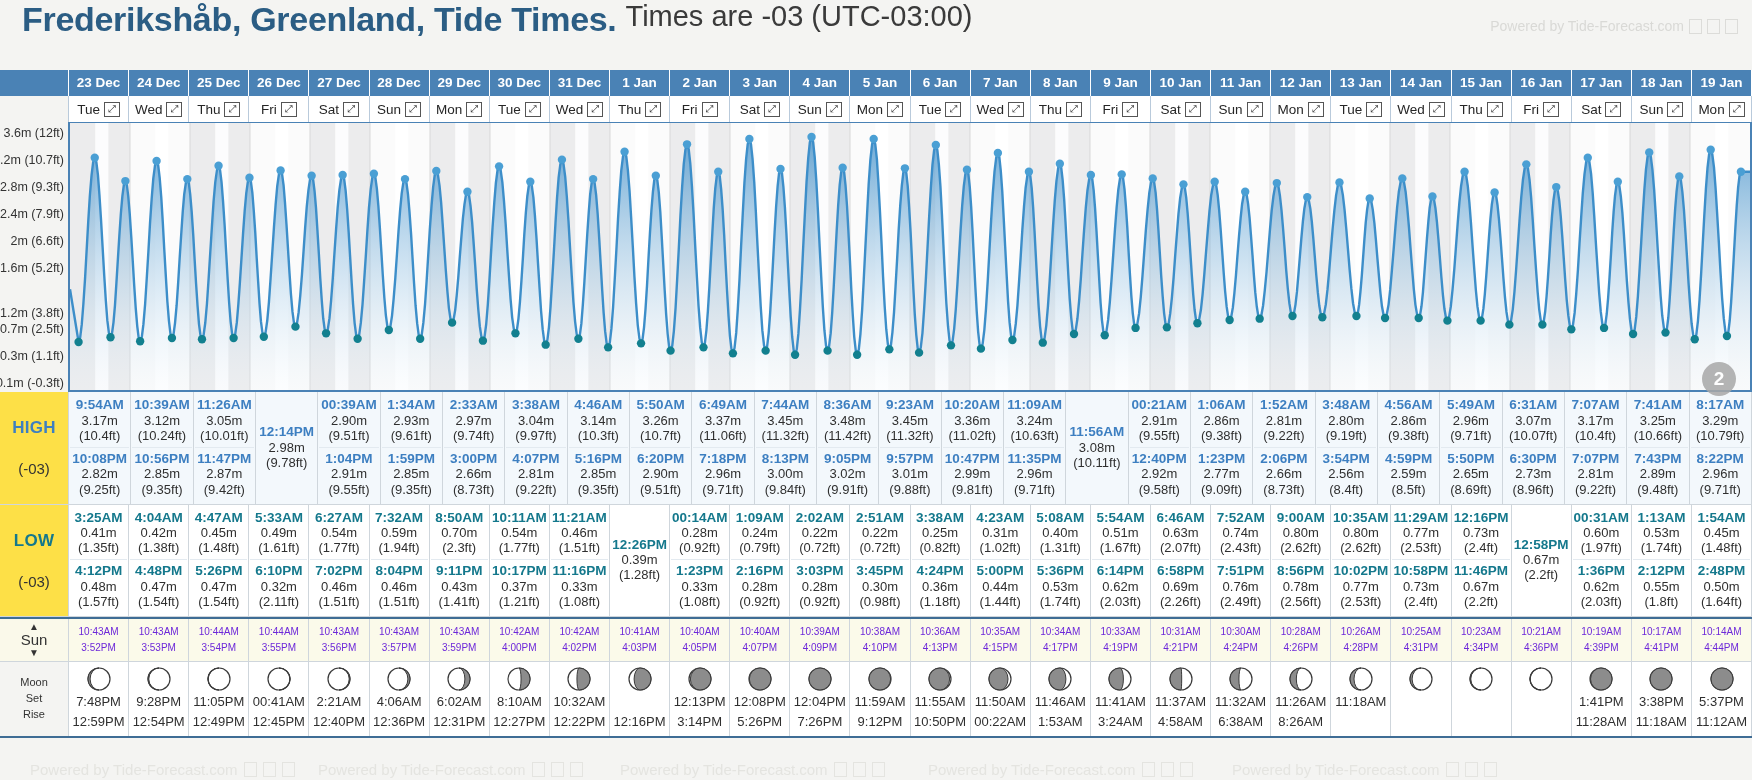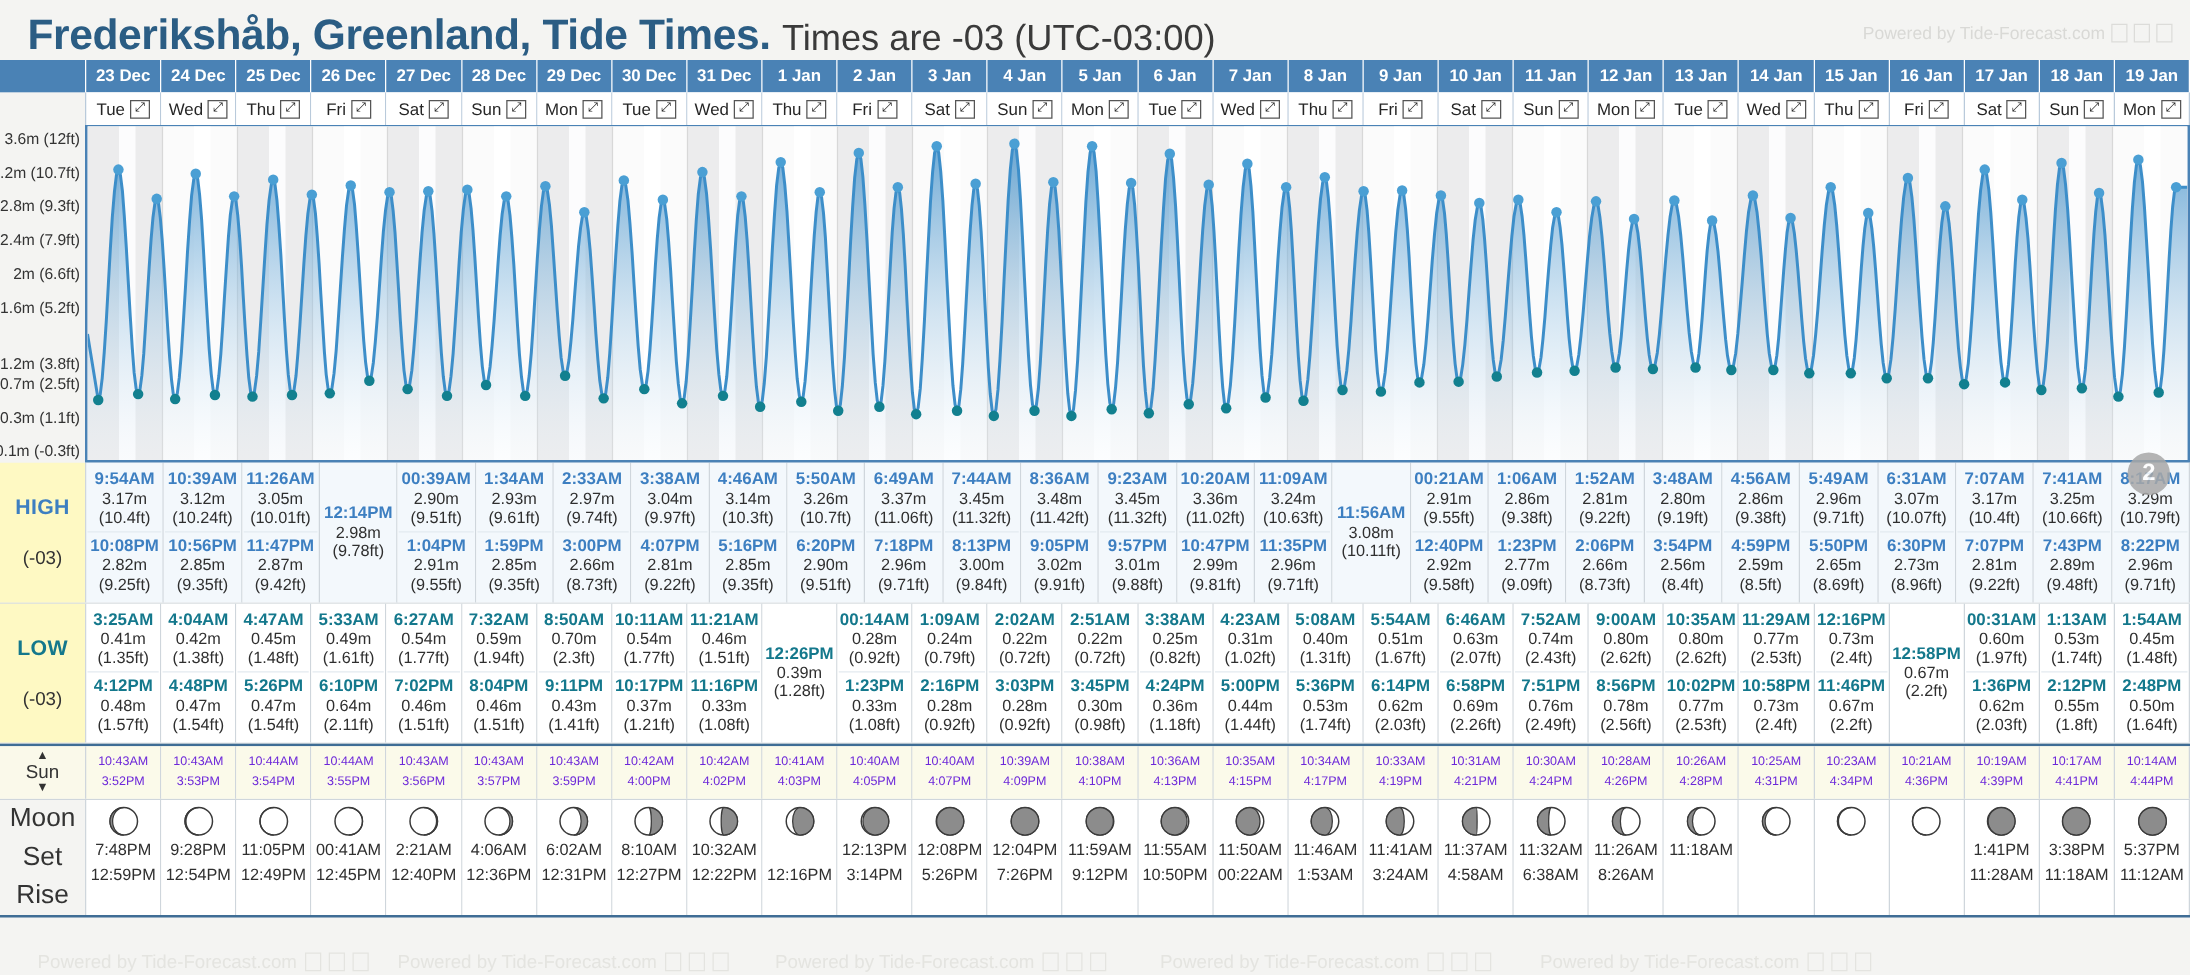--- a/index.html
+++ b/index.html
@@ -6,21 +6,21 @@
   html, body {
     width: 1752px; height: 780px;
     background: #f4f4f2;
     font-family: "Liberation Sans", sans-serif;
     overflow: hidden;
   }
   #page { position: relative; width: 1752px; height: 780px; background: #f4f4f2; }
 
   
   .titlebar {
-    height: 48px; display: flex; align-items: flex-end;
+    height: 70px; display: flex; align-items: flex-start;
     padding-left: 22px; position: relative;
   }
   .title-main {
     font-size: 34px; font-weight: bold; color: #2b5d84;
     letter-spacing: -0.3px; white-space: nowrap;
   }
   .title-sub {
     font-size: 29px; color: #3a3a3a; margin-left: 9px; white-space: nowrap;
   }
   .title-powered {
@@ -82,21 +82,21 @@
   .chart-area {
     flex: 1 1 auto; position: relative; background: #fbfbfb;
     border: 2px solid #4a82b5; border-top: 1px solid #4a82b5;
     overflow: hidden;
   }
   .chart-svg { display: block; width: 100%; height: 100%; }
 
   
   .tide-row { border-bottom: 1px solid #cfd6dc; }
   .tide-label {
-    width: 68px; flex: 0 0 68px; background: #fef9c3;
+    width: 68px; flex: 0 0 68px; background: #fde047;
     display: flex; flex-direction: column; align-items: center;
     justify-content: center; text-align: center; gap: 22px;
   }
   .tide-label .big { font-size: 17px; font-weight: bold; letter-spacing: .3px; }
   .tide-label .tz { font-size: 15px; color: #333; }
   .high .big { color: #3d7fc1; }
   .low .big  { color: #14788c; }
 
   .tcell {
     border-right: 1px solid #cfd6dc; border-left: 0;
@@ -126,21 +126,21 @@
     text-align: center; padding: 5px 0 6px; overflow: hidden;
   }
   .scell:first-child { border-left: 1px solid #cfd6dc; }
   .scell div { font-size: 10px; color: #6d28d9; line-height: 1.55; white-space: nowrap; }
 
   
   .moon-row { border-top: 1px solid #cfd6dc; border-bottom: 2px solid #3f6d95; }
   .moon-label {
     width: 68px; flex: 0 0 68px; background: #f4f4f2;
     display: flex; flex-direction: column; align-items: center;
-    justify-content: center; font-size: 21px; color: #333; line-height: 1.45;
+    justify-content: center; font-size: 11px; color: #333; line-height: 1.45;
   }
   .mcell {
     background: #ffffff; border-right: 1px solid #cfd6dc;
     text-align: center; padding: 4px 0 5px; overflow: hidden;
   }
   .mcell:first-child { border-left: 1px solid #cfd6dc; }
   .moonglyph { height: 26px; display: flex; align-items: center; justify-content: center; }
   .mtimes div { font-size: 13px; color: #2f2f2f; line-height: 1.5; white-space: nowrap; }
 
   
@@ -916,21 +916,21 @@
             </div>
           </div>
           <div class="daycell tcell">
             <div class="ev">
               <div class="t">5:33AM</div>
               <div class="m">0.49m</div>
               <div class="f">(1.61ft)</div>
             </div>
             <div class="ev">
               <div class="t">6:10PM</div>
-              <div class="m">0.64m</div>
+              <div class="m">0.32m</div>
               <div class="f">(2.11ft)</div>
             </div>
           </div>
           <div class="daycell tcell">
             <div class="ev">
               <div class="t">6:27AM</div>
               <div class="m">0.54m</div>
               <div class="f">(1.77ft)</div>
             </div>
             <div class="ev">

